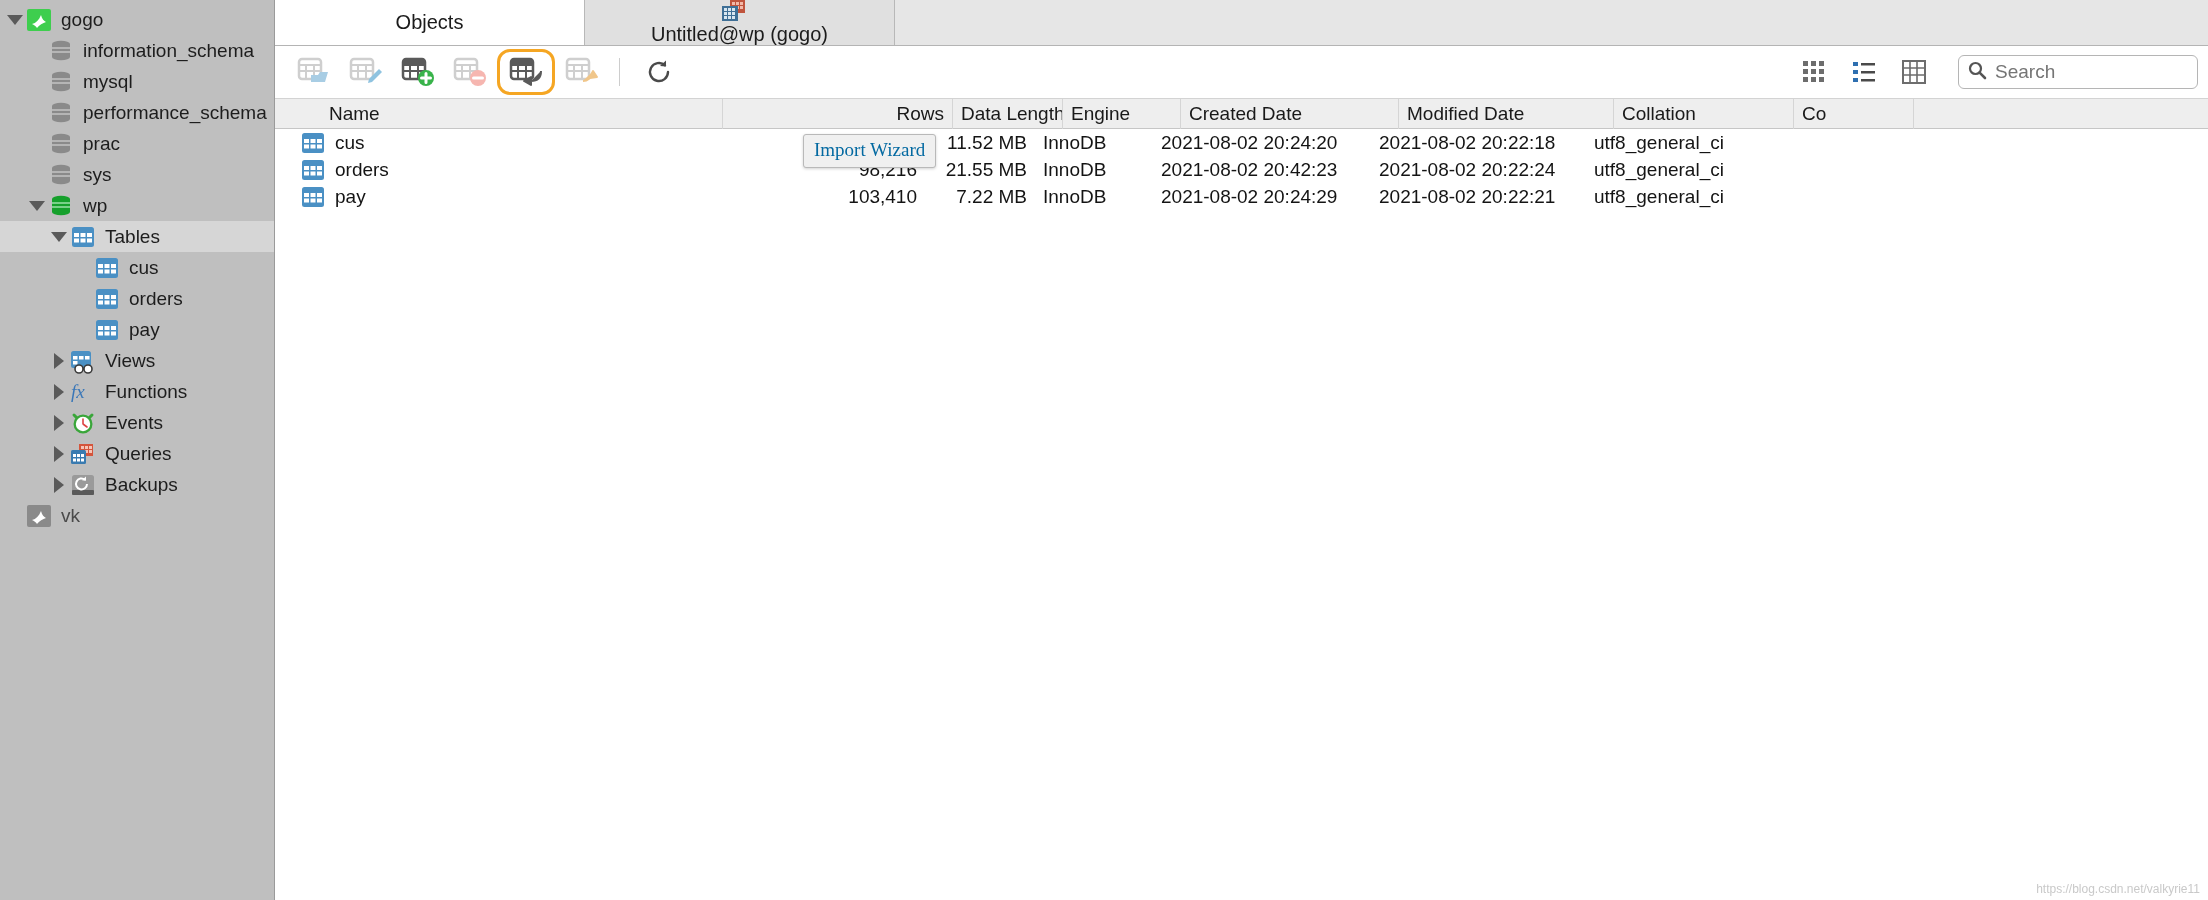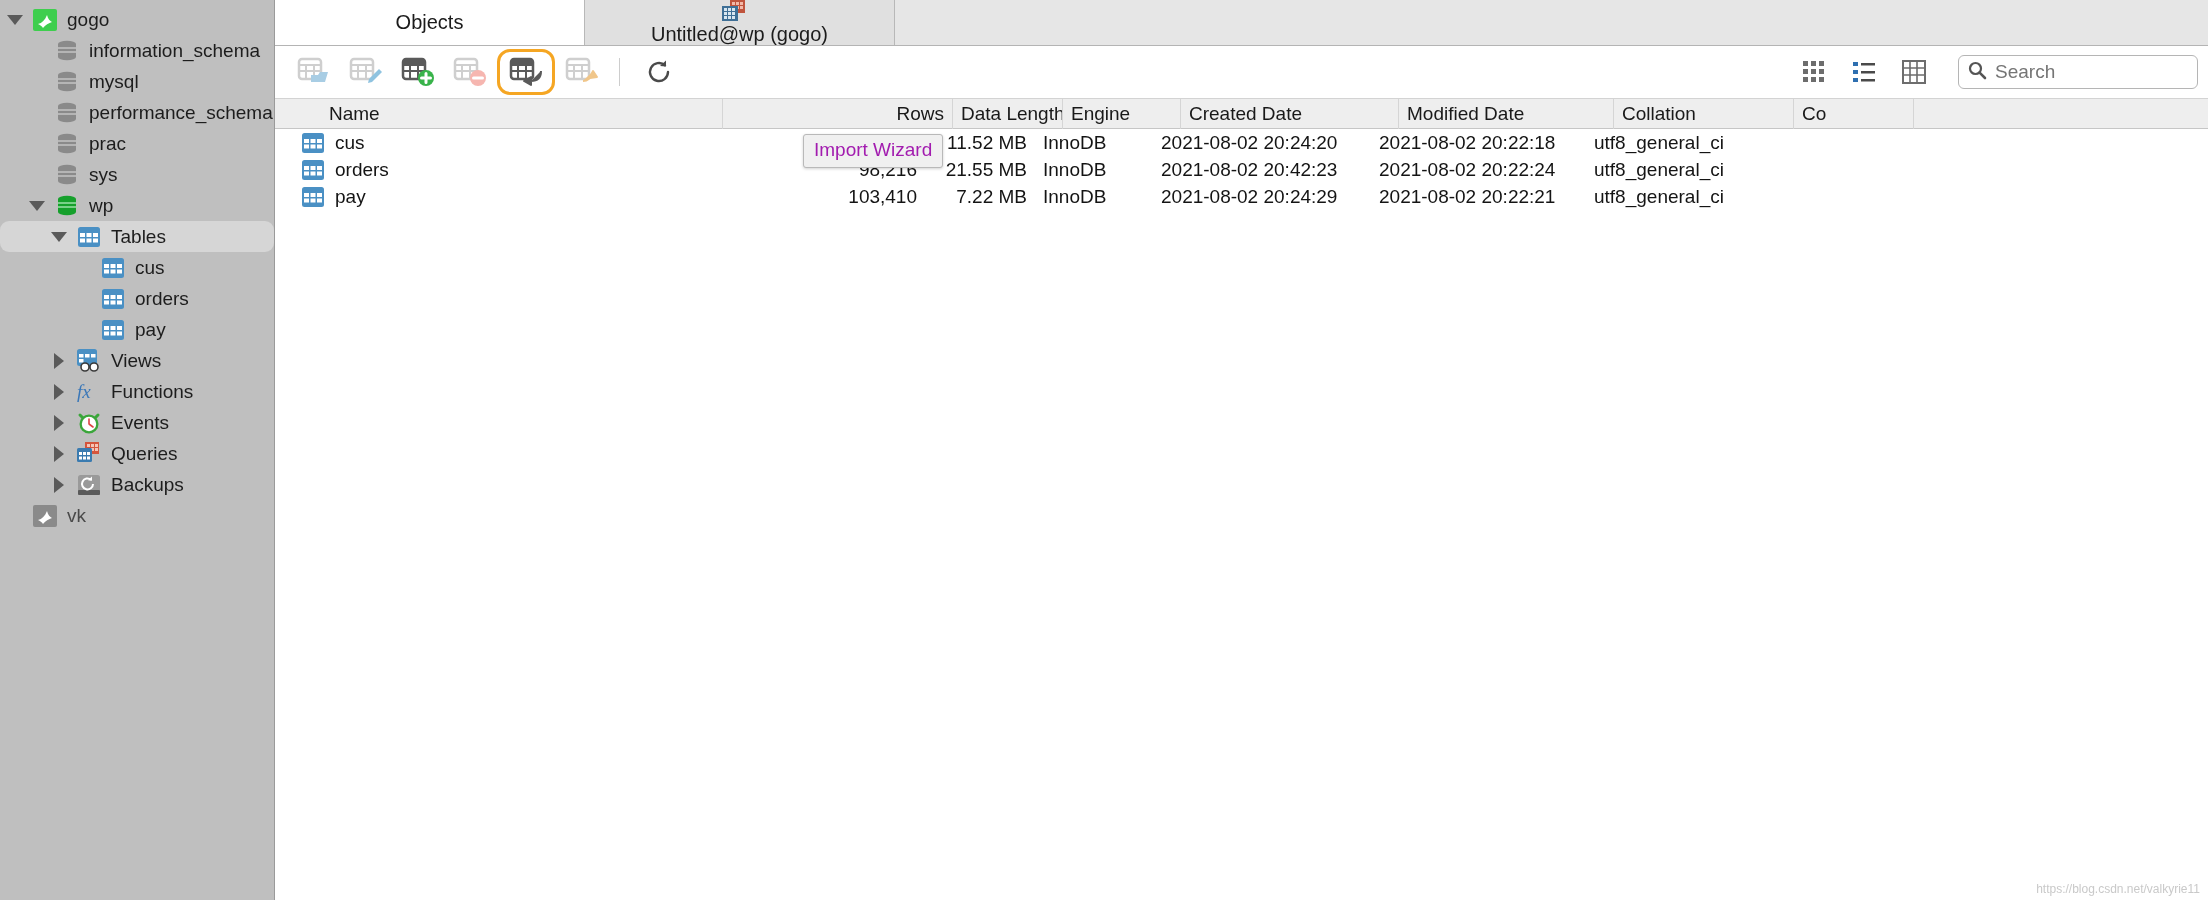--- a/index.html
+++ b/index.html
@@ -47,29 +47,29 @@
   .twisty.closed i {
     border-top: 8px solid transparent;
     border-bottom: 8px solid transparent;
     border-left: 10px solid #5a5a5a;
   }
   .twisty.none i { border: none; }
   .ic {
     width: 26px; height: 22px;
     flex: 0 0 26px;
     margin-right: 9px;
-    display: inline-flex; align-items: flex-end; justify-content: center; margin-left: 6px;
+    display: inline-flex; align-items: flex-start; justify-content: center;
   }
   .ic svg { display: block; }
   .lbl { line-height: 1; }
 
   
   .d0 { padding-left: 4px; }
   .d1 { padding-left: 26px; }
-  .d2 { padding-left: 48px; border-radius: 9px; }
+  .d2 { padding-left: 48px; }
   .d3 { padding-left: 72px; }
 
   
   .main {
     flex: 1 1 auto;
     height: 900px;
     position: relative;
     background: #ffffff;
     display: flex;
     flex-direction: column;
@@ -152,24 +152,25 @@
 
   
   .tooltip {
     position: absolute;
     left: 528px; top: 88px;
     background: #f0f0f0;
     border: 1px solid #b9b9b9;
     border-radius: 3px;
     padding: 4px 10px 6px 10px;
     font-size: 19px;
-    color: #a21caf;
+    color: #0369a1;
     white-space: nowrap;
     z-index: 50;
     box-shadow: 0 1px 3px rgba(0,0,0,.18);
+    font-family: Liberation Serif, serif;
   }
 
   
   .grid-head {
     height: 30px;
     background: #eeeeee;
     border-bottom: 1px solid #c6c6c6;
     display: flex;
     align-items: center;
     font-size: 19px;

